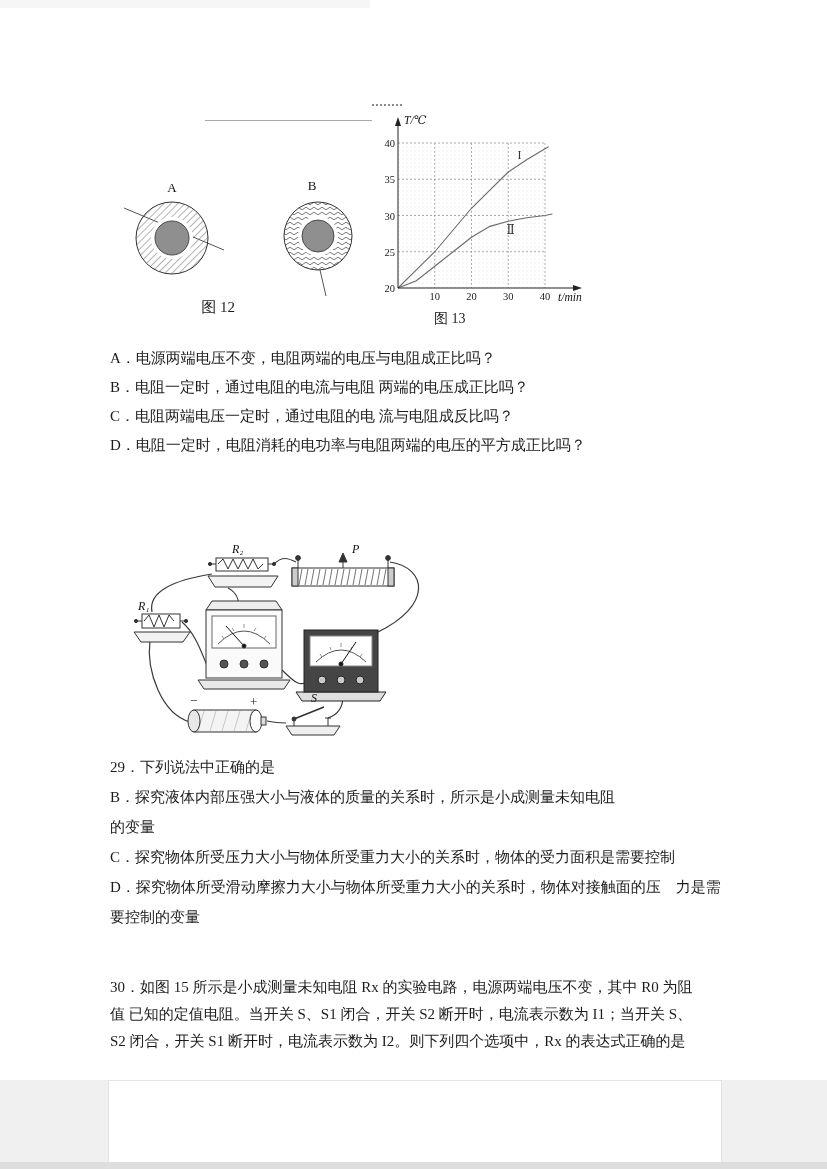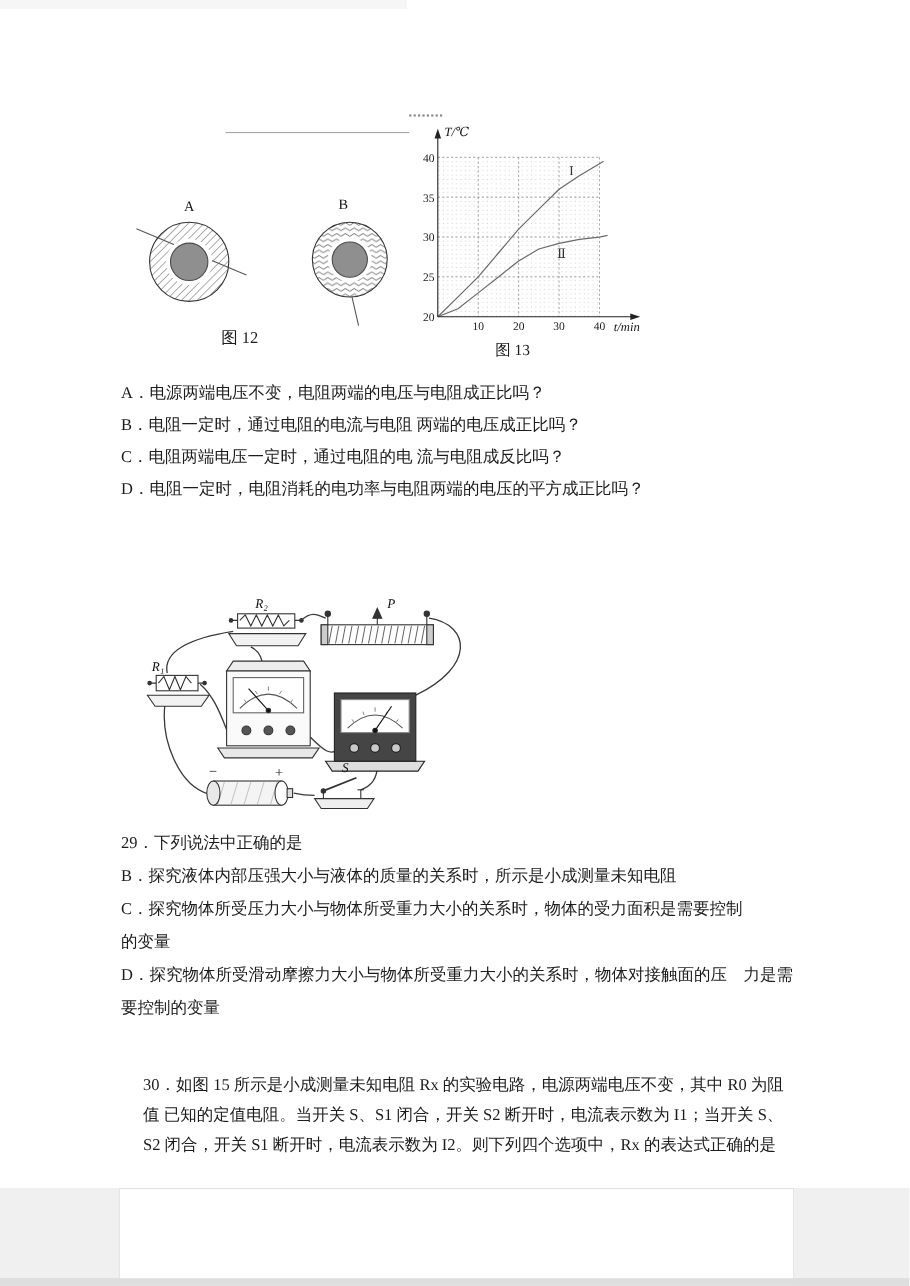--- a/index.html
+++ b/index.html
@@ -4,32 +4,32 @@
 <style>
   html,body{margin:0;padding:0;background:#fff;}
   .page{position:relative;width:827px;height:1169px;background:#fff;overflow:hidden;
         font-family:"Liberation Serif","DejaVu Serif",serif;color:#1c1c1c;}
   .top-strip{position:absolute;left:0;top:0;width:370px;height:8px;background:#f6f6f6;}
   .crop-line{position:absolute;left:205px;top:120px;width:167px;height:0;border-top:1px solid #a8a8a8;}
   .crop-dots{position:absolute;left:372px;top:104px;width:30px;height:0;border-top:2px dotted #8a8a8a;}
   .fig12-svg{position:absolute;left:120px;top:176px;}
   .fig12-caption{position:absolute;left:178px;top:298px;width:80px;text-align:center;font-size:15px;}
   .fig13-svg{position:absolute;left:370px;top:110px;}
-  .fig13-caption{position:absolute;left:434px;top:310px;width:64px;text-align:center;font-size:14px;}
+  .fig13-caption{position:absolute;left:434px;top:310px;width:64px;font-size:14px;}
   .circuit-svg{position:absolute;left:128px;top:542px;}
   .tblock{position:absolute;left:110px;width:612px;font-size:15px;}
   .tblock .line{white-space:nowrap;}
   #q28{top:336px;}
   #q28 .stem .line{line-height:24px;}
   #q28 .opts{margin-top:8px;}
   #q28 .opts .line{line-height:29px;}
   #q29{top:752px;}
   #q29 .line{line-height:30px;}
   #q30{top:974px;}
-  #q30 .line{line-height:27px;margin-left:20px;}
+  #q30 .line{line-height:27px;}
   .footer-band{position:absolute;left:0;top:1080px;width:827px;height:89px;background:#f0f0f0;}
   .footer-box{position:absolute;left:108px;top:1080px;width:612px;height:89px;background:#fff;border:1px solid #e3e3e3;}
   .footer-edge{position:absolute;left:0;top:1162px;width:827px;height:7px;background:#dedede;}
   
   .grid{stroke:#8d8d8d;stroke-dasharray:2 2;stroke-width:.7;}
   .tick{font:10.5px "Liberation Serif","DejaVu Serif",serif;fill:#222;}
   .tx{text-anchor:middle;}
   .ty{text-anchor:end;}
   .curve{fill:none;stroke:#6a6a6a;stroke-width:1.1;}
   .slabel{font:12px "Liberation Serif","DejaVu Serif",serif;fill:#333;}
@@ -216,22 +216,22 @@
       <line x1="166" y1="177" x2="196" y2="165" stroke-width="1.6"></line>
       <line x1="200" y1="184" x2="200" y2="176"></line>
       <path d="M 197,176 h6"></path>
     </g>
     <text x="183" y="160" class="clabel">S</text>
   </svg>
 
   <div class="tblock" id="q29">
     <div class="line">29．下列说法中正确的是</div>
     <div class="line">B．探究液体内部压强大小与液体的质量的关系时，所示是小成测量未知电阻</div>
+    <div class="line">的变量</div>
     <div class="line">C．探究物体所受压力大小与物体所受重力大小的关系时，物体的受力面积是需要控制</div>
-    <div class="line">的变量</div>
     <div class="line">D．探究物体所受滑动摩擦力大小与物体所受重力大小的关系时，物体对接触面的压　力是需</div>
     <div class="line">要控制的变量</div>
   </div>
 
   <div class="tblock" id="q30">
     <div class="line">30．如图 15 所示是小成测量未知电阻 Rx 的实验电路，电源两端电压不变，其中 R0 为阻</div>
     <div class="line">值 已知的定值电阻。当开关 S、S1 闭合，开关 S2 断开时，电流表示数为 I1；当开关 S、</div>
     <div class="line">S2 闭合，开关 S1 断开时，电流表示数为 I2。则下列四个选项中，Rx 的表达式正确的是</div>
   </div>
 

